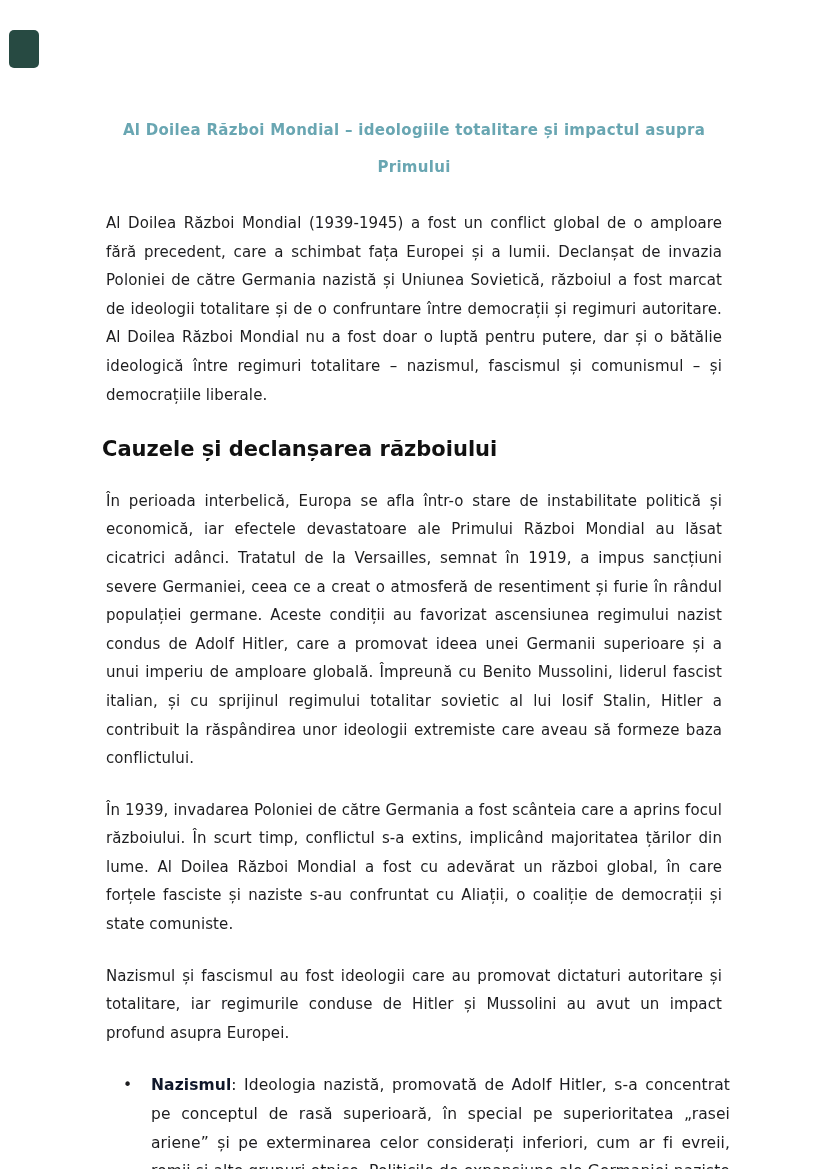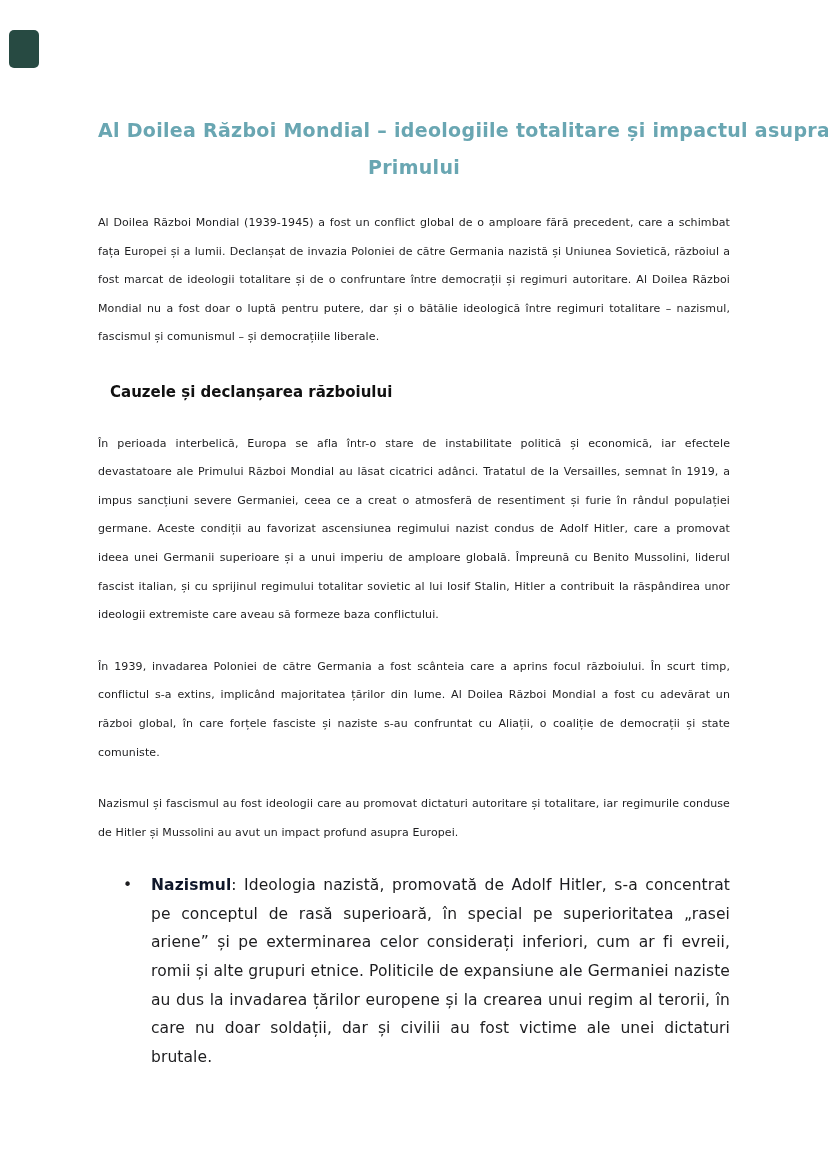--- a/index.html
+++ b/index.html
@@ -25,39 +25,39 @@
     background: #274a42;
     border-radius: 5px;
   }
   .content {
     padding: 112px 98px 0 98px;
   }
   .title {
     margin: 0 0 14px 0;
     text-align: center;
     color: #69a6b2;
-    font-size: 19px;
+    font-size: 15px;
     font-weight: bold;
     line-height: 37px;
     letter-spacing: 0.3px;
   }
   .title .tline {
     display: block;
     white-space: nowrap;
   }
   .para {
-    margin: 23px 0;
-    font-size: 11px;
+    margin: 23px 8px;
+    font-size: 15px;
     line-height: 28.6px;
     text-align: justify;
     letter-spacing: 0.1px;
   }
   .heading {
-    margin: 26px 0 23px 12px;
-    font-size: 15px;
+    margin: 26px 0 23px 4px;
+    font-size: 21px;
     font-weight: bold;
     line-height: 28.6px;
     color: #111111;
   }
   .bullet {
     display: flex;
     margin: 24px 0 0 0;
     padding-left: 25px;
   }
   .bullet .marker {

